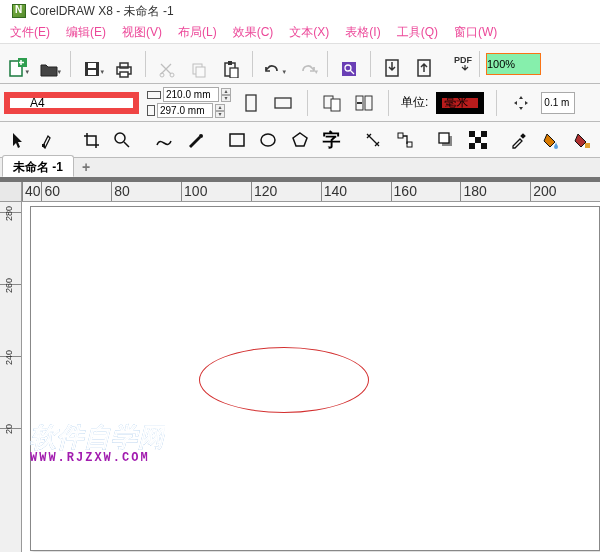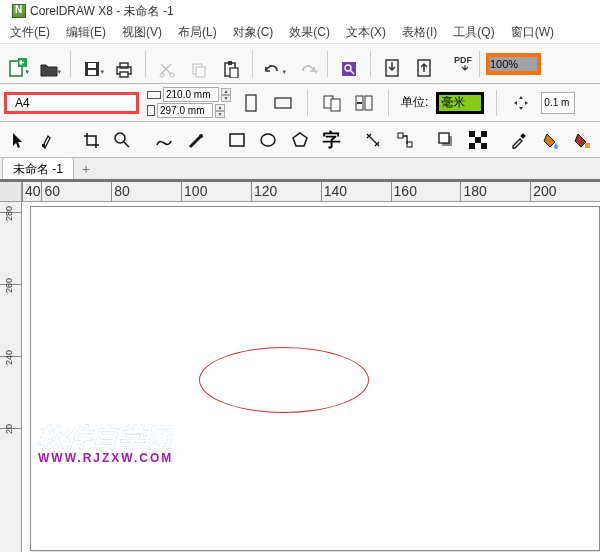--- a/index.html
+++ b/index.html
@@ -2,74 +2,73 @@
 <html><head>
   <meta charset="utf-8">
   <style>
     * { margin: 0; padding: 0; box-sizing: border-box; }
     body { font-family: "Microsoft YaHei", Tahoma, Arial, sans-serif; font-size: 11px; background: #fff; width: 600px; height: 552px; overflow: hidden; position: relative; }
     .title-bar { height: 22px; display: flex; align-items: center; padding: 2px 12px; background: #fff; }
     .app-icon { width: 14px; height: 14px; background: linear-gradient(135deg, #7cb342, #558b2f); border: 1px solid #33691e; margin-right: 4px; position:relative; }
     .app-icon::after { content:"N"; color:#fff; font-size:10px; font-weight:bold; position:absolute; left:2px; top:-1px; }
     .title-text { font-size: 12px; color: #333; }
     .menu-bar { height: 22px; display: flex; align-items: center; gap: 4px; padding: 0 4px; border-bottom: 1px solid #e0e0e0; }
-    .menu-item { padding: 2px 6px; font-size: 12px; color: #404040; cursor: pointer; }
+    .menu-item { padding: 2px 6px; font-size: 12px; color: #ec4899; cursor: pointer; }
     .toolbar { height: 40px; display: flex; align-items: center; gap: 2px; padding: 4px 2px; border-bottom: 1px solid #bbb; background: #f8f8f8; }
     .tb-btn { width: 30px; height: 30px; display: flex; align-items: flex-end; justify-content: center; cursor: pointer; border: 1px solid transparent; border-radius: 2px; position:relative; }
     .tb-sep { width: 1px; height: 26px; background: #ccc; margin: 0 4px; }
     .tb-arrow { font-size:7px; color:#555; position:absolute; right:2px; bottom:2px; }
     .property-bar { height: 38px; display: flex; align-items: center; gap: 8px; padding: 4px; border-bottom: 1px solid #bbb; background: #f8f8f8; }
-    .paper-select { width: 135px; height: 22px; border: 3px solid #ef4444; font-size: 12px; padding: 0 8px; background:#fff; }
+    .paper-select { width: 135px; height: 22px; border: 6px solid #ef4444; font-size: 12px; padding: 0 20px; background:#fff; }
     .dim-group { display: flex; flex-direction: column; gap: 1px; }
     .dim-row { display: flex; align-items: center; gap: 2px; }
     .dim-icon { width: 14px; height: 10px; border: 1px solid #555; }
     .dim-input { width: 56px; height: 15px; font-size: 10px; border: 1px solid #aaa; padding: 0 2px; background:#fff; }
     .spin { width: 10px; display: flex; flex-direction: column; }
     .spin div { height: 7px; border: 1px solid #aaa; font-size:6px; line-height:5px; text-align:center; color:#555; cursor:pointer; background:#f0f0f0; }
     .small-icon-btn { width: 24px; height: 24px; display: flex; align-items: center; justify-content: center; border: 1px solid transparent; cursor:pointer; }
     .label-txt { font-size: 12px; color: #000; }
-    .unit-select { width: 48px; height: 22px; border: 3px solid #000000; font-size: 12px; padding: 0 2px; background:#84cc16; }
-    .zoom-box { width:55px; height:22px; border:4px solid #f97316; font-size:11px; background:#a3a3a3; padding: 0 0; }
+    .unit-select { width: 48px; height: 22px; border: 6px solid #000000; font-size: 12px; padding: 0 2px; background:#b91c1c; }
+    .zoom-box { width:55px; height:22px; border:1px solid #f97316; font-size:11px; background:#86efac; padding: 0 0; }
     .tool-row { height: 36px; display: flex; align-items: center; gap: 4px; padding: 4px 4px; border-bottom: 1px solid #bbb; background: #f8f8f8; }
     .tool-btn { width: 28px; height: 28px; display: flex; align-items: center; justify-content: center; cursor: pointer; border: 1px solid transparent; border-radius:2px;}
-    .tab-bar { height: 24px; display: flex; align-items: flex-end; padding: 0 2px; background: #eee; border-bottom: 3px solid #737373; }
+    .tab-bar { height: 24px; display: flex; align-items: flex-end; padding: 0 2px; background: #eee; border-bottom: 5px solid #737373; font-weight: bold; }
     .doc-tab { height: 22px; padding: 3px 10px; font-size: 12px; background: #fff; border: 1px solid #bbb; border-bottom: 1px solid #fff; border-radius: 3px 3px 0 0; margin-right: 2px; cursor:pointer; }
     .add-tab { width: 20px; height: 20px; display: flex; align-items: center; justify-content: center; color:#777; cursor:pointer; font-size:14px;}
     .workspace { position: relative; height: 370px; background: #fff; overflow:hidden; }
     .ruler-h { position:absolute; top:0; left:22px; right:0; height:20px; background:#f0f0f0; border-bottom:1px solid #999; display:flex; font-size:14px; color:#333;}
     .ruler-h .major { display:inline-block; width:36px; height:100%; border-left:1px solid #888; position:relative; }
     .ruler-h .major span { position:absolute; left:2px; top:1px; }
     .ruler-v { position:absolute; top:20px; left:0; width:22px; bottom:0; background:#f0f0f0; border-right:1px solid #999; }
     .ruler-v .label { writing-mode: vertical-rl; transform: rotate(180deg); font-size:9px; color:#333; position:absolute; left:4px; }
     .ruler-v .major { position:absolute; left:0; right:0; border-top:1px solid #888; }
     .ruler-corner { position:absolute; top:0; left:0; width:22px; height:20px; background:#e8e8e8; border-right:1px solid #999; border-bottom:1px solid #999;}
     .canvas-area { position:absolute; top:20px; left:22px; right:0; bottom:0; background:#fff; }
     .page { position:absolute; top:4px; left:8px; width:570px; height:345px; background:#fff; border:1px solid #888; box-shadow: 2px 2px 3px rgba(0,0,0,.15); }
     .ellipse-shape { position:absolute; left:168px; top:140px; width:170px; height:66px; border:1px solid #d32f2f; border-radius:50%; }
-    .watermark { position:absolute; left:16px; top:218px; font-family: Liberation Sans, sans-serif; }
+    .watermark { position:absolute; left:8px; top:218px; font-family: Liberation Mono, monospace; }
     .watermark .line1 { font-size:26px; font-weight:900; letter-spacing:1px; font-style:italic; 
       background: linear-gradient(#5aa0e0,#1f6fc8); -webkit-background-clip:text; background-clip:text; color:transparent;
       -webkit-text-stroke: 0.5px #fff; text-shadow: 0 0 2px #fff; }
     .watermark .line2 { font-size:12px; font-weight:bold; letter-spacing:2px; color:#a21caf; margin-top:-4px; }
     svg { display:block; }
   </style>
 </head>
 <body>
 
 <div class="title-bar">
   <div class="app-icon"></div>
   <div class="title-text">CorelDRAW X8 - 未命名 -1</div>
 </div>
 
 <div class="menu-bar">
   <div class="menu-item">文件(E)</div>
   <div class="menu-item">编辑(E)</div>
   <div class="menu-item">视图(V)</div>
   <div class="menu-item">布局(L)</div>
-  <div class="menu-item">对象(C)</div>
   <div class="menu-item">效果(C)</div>
   <div class="menu-item">文本(X)</div>
   <div class="menu-item">表格(I)</div>
   <div class="menu-item">工具(Q)</div>
   <div class="menu-item">窗口(W)</div>
 </div>
 
 <div class="toolbar">
   <div class="tb-btn">
     <svg width="20" height="20">

